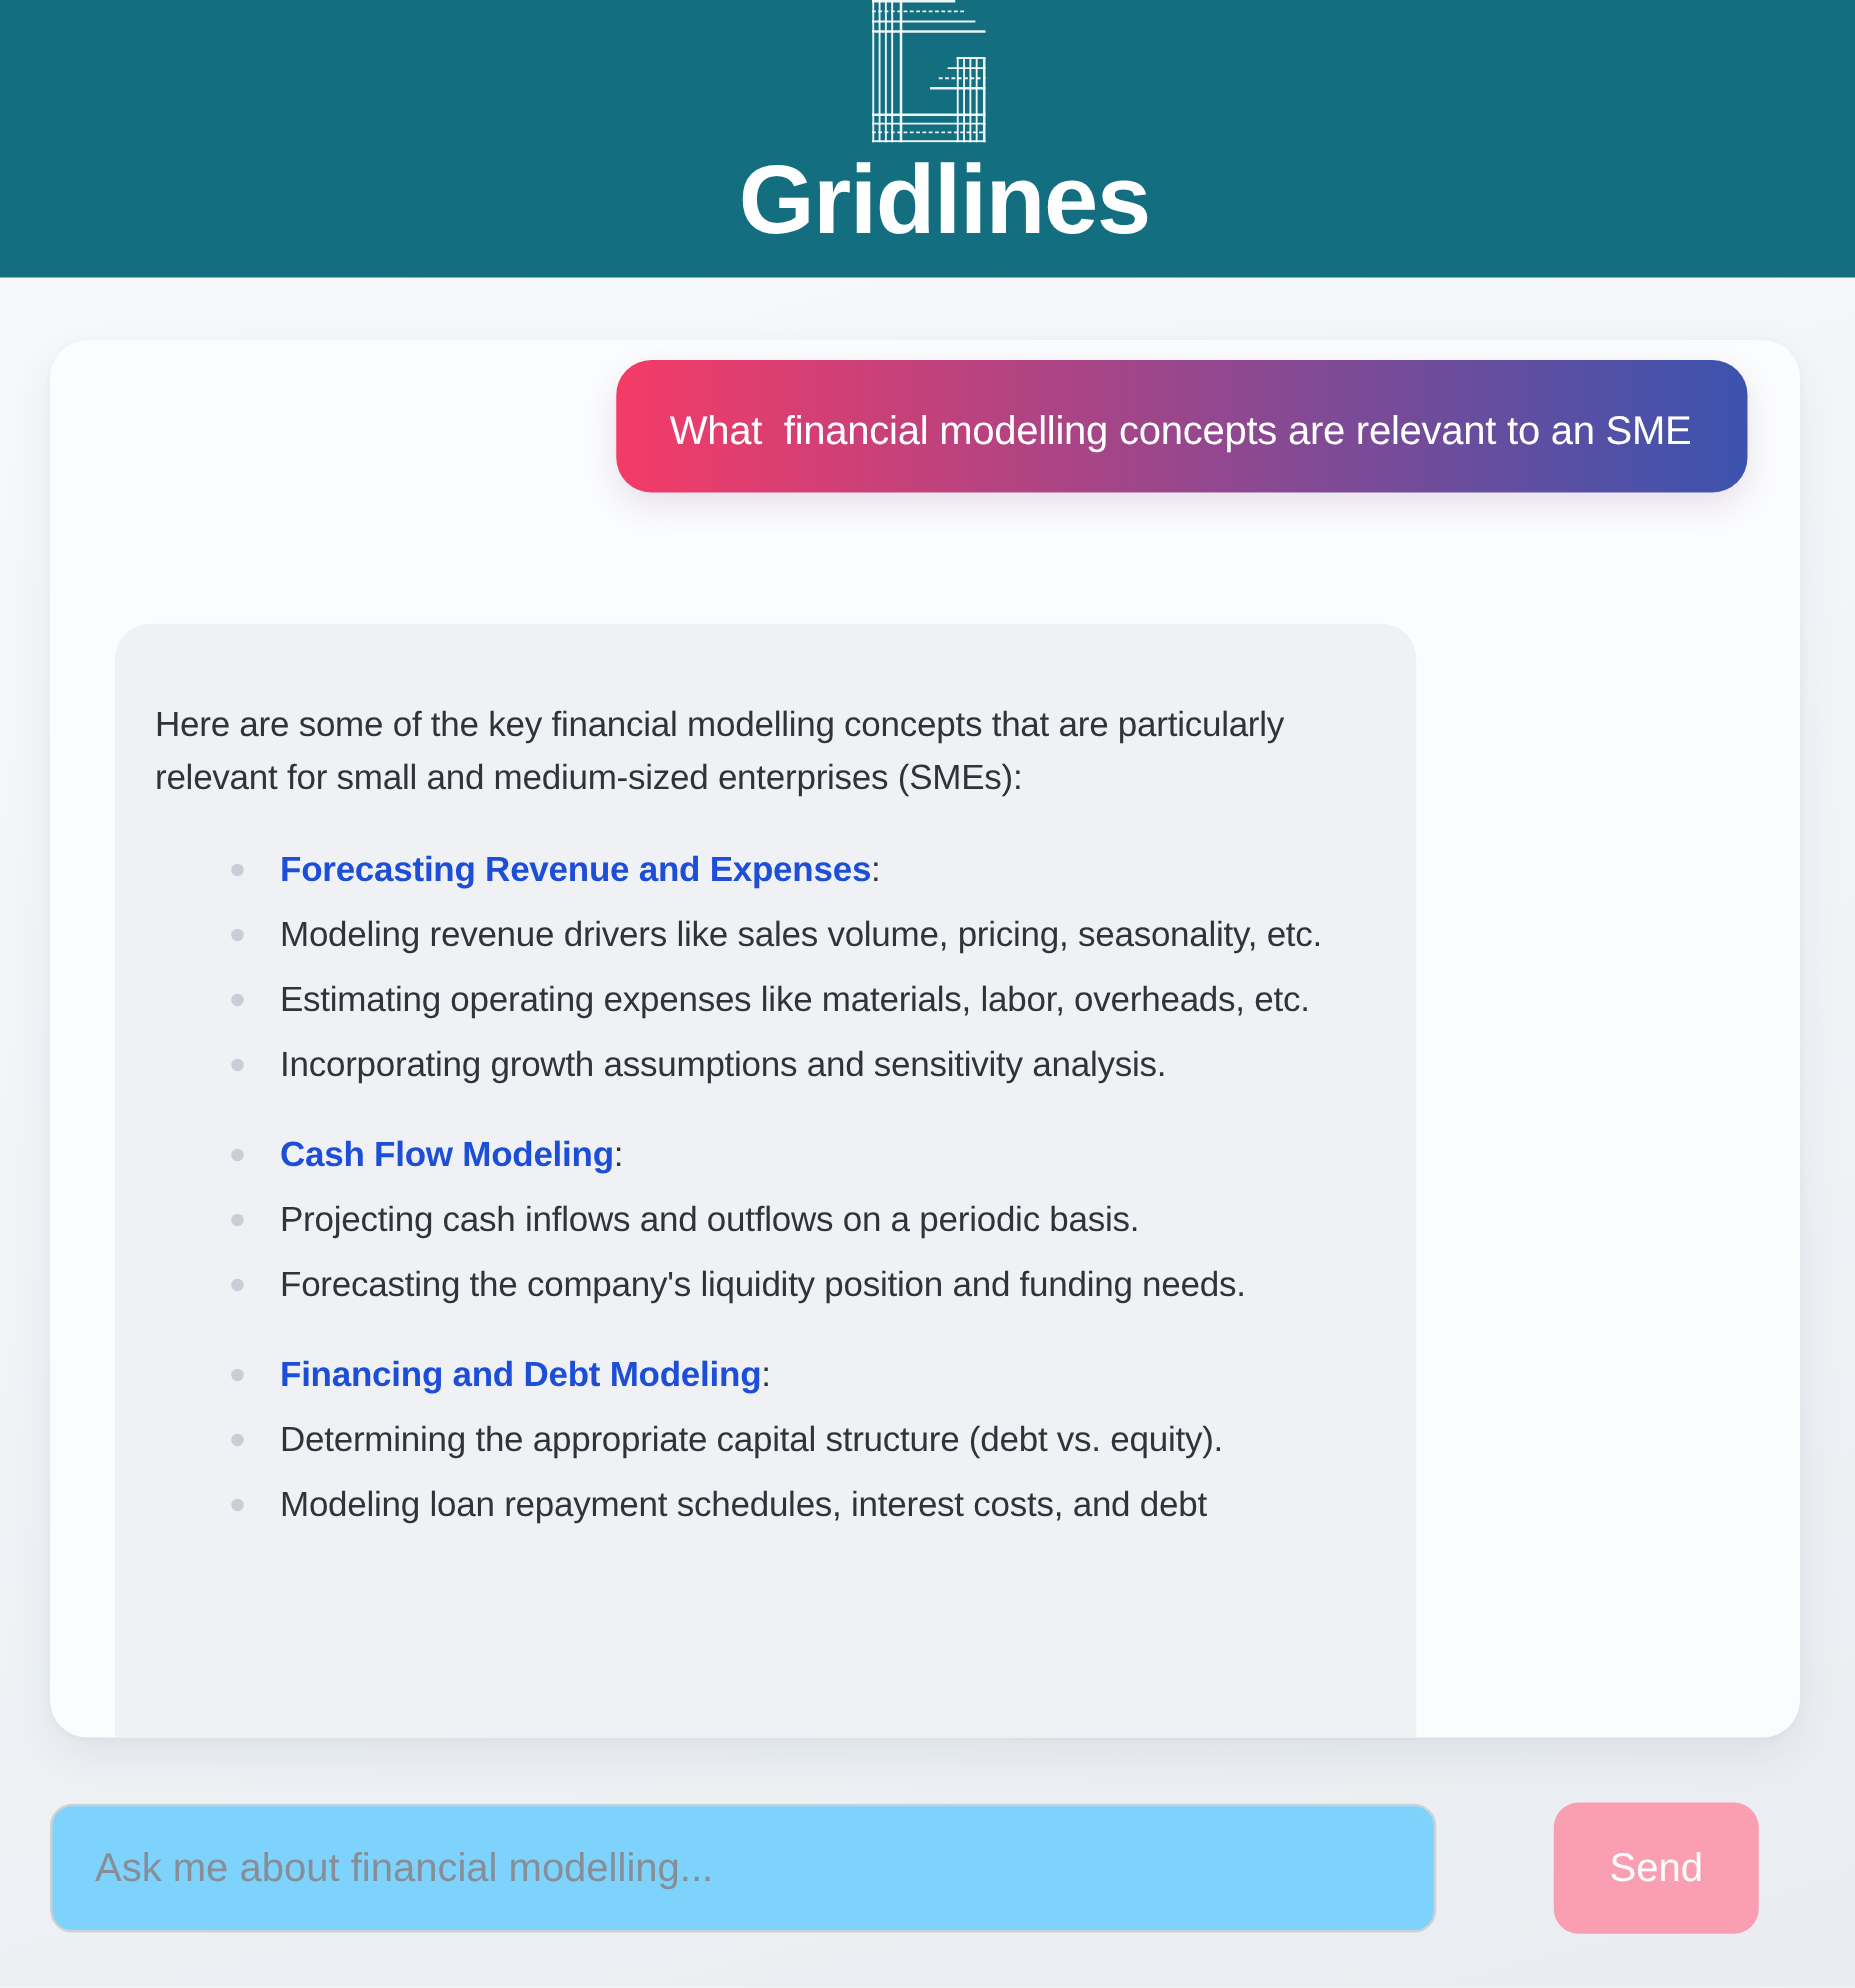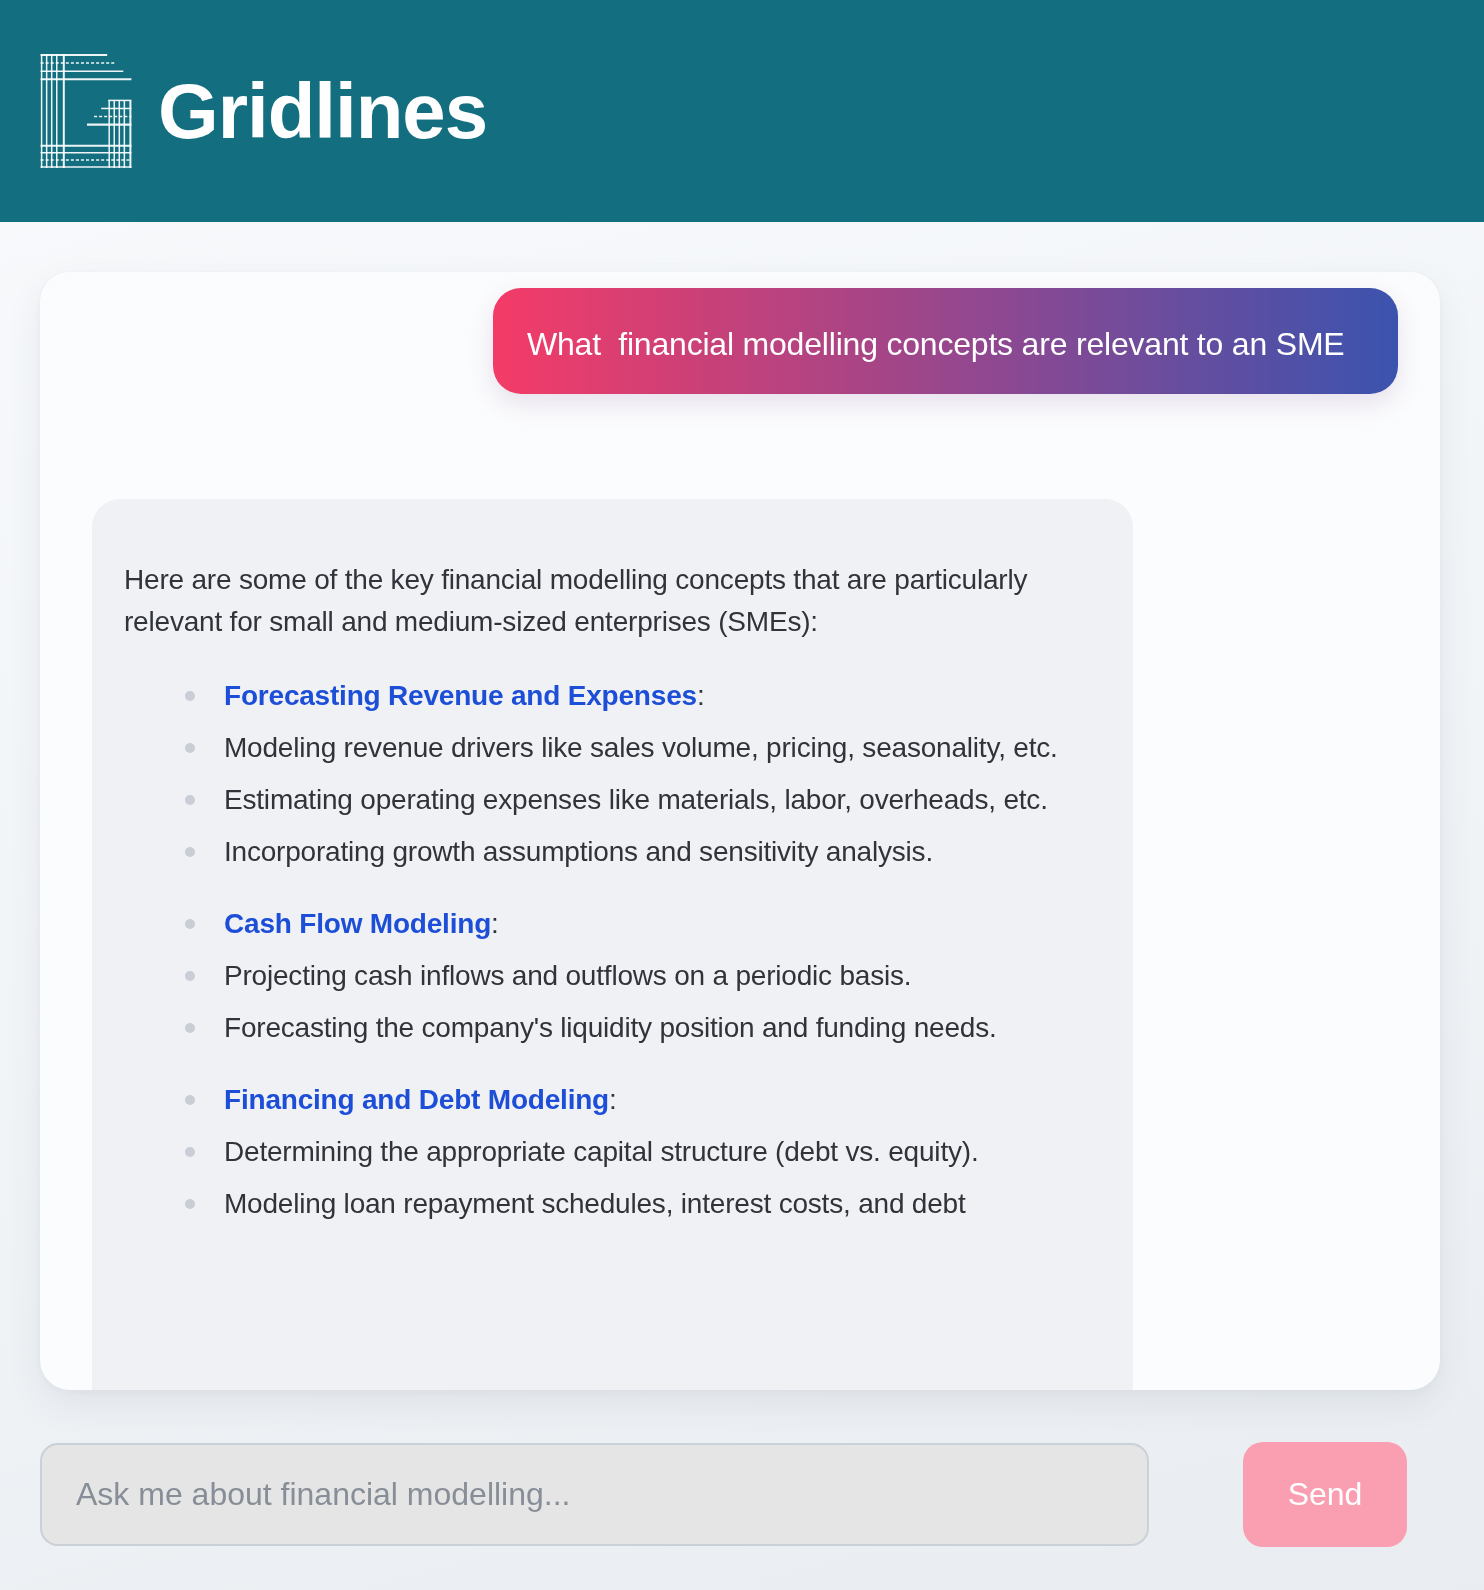--- a/index.html
+++ b/index.html
@@ -9,20 +9,21 @@
     background: linear-gradient(165deg, #F8FAFC 0%, #F1F4F7 55%, #E9EDF1 100%);
     position: relative;
   }
 
   
   .header {
     position: absolute; left: 0; top: 0; width: 1484px; height: 222px;
     background: #136F80;
     display: flex; align-items: center;
     padding: 0 39px 0 40px;
+    flex-direction: column;
   }
   .logo-icon { width: 92px; height: 114px; flex: 0 0 auto; }
   .brand {
     color: #FFFFFF; font-size: 78px; font-weight: bold;
     letter-spacing: -1px; margin-left: 26px;
   }
   .signout-btn {
     margin-left: auto;
     background: rgba(255,255,255,0.17);
     color: #FFFFFF; font-size: 26px;
@@ -42,20 +43,21 @@
     overflow: hidden;
   }
 
   .user-bubble {
     position: absolute; right: 42px; top: 16px;
     width: 905px;
     border-radius: 28px;
     background: linear-gradient(90deg, #F43B67 0%, #8F4890 55%, #3B53AE 100%);
     padding: 36px 36px 30px 34px;
     box-shadow: 0 10px 24px rgba(120, 70, 140, 0.15);
+    text-align: center;
   }
   .user-bubble .msg-text {
     color: #FFFFFF; font-size: 32px; line-height: 40px;
     white-space: pre; letter-spacing: -0.2px;
   }
   .user-bubble .msg-time {
     color: rgba(255,255,255,0.72); font-size: 23px; margin-top: 20px;
   }
 
   .bot-bubble {
@@ -84,21 +86,21 @@
     width: 10px; height: 10px; border-radius: 50%;
     background: #C9CDD5;
   }
   .section-title { color: #1d4ed8; font-weight: bold; }
   .section-colon { color: #303339; font-weight: normal; }
 
   
   .composer-input {
     position: absolute; left: 40px; top: 1443px;
     width: 1109px; height: 103px;
-    background: #e5e5e5;
+    background: #7dd3fc;
     border: 2px solid #CBD1D8;
     border-radius: 18px;
     font-family: "Liberation Sans", sans-serif;
     font-size: 32px; color: #3A3F46;
     padding: 0 34px;
     outline: none;
   }
   .composer-input::placeholder { color: #878E97; }
   .send-btn {
     position: absolute; left: 1243px; top: 1442px;

